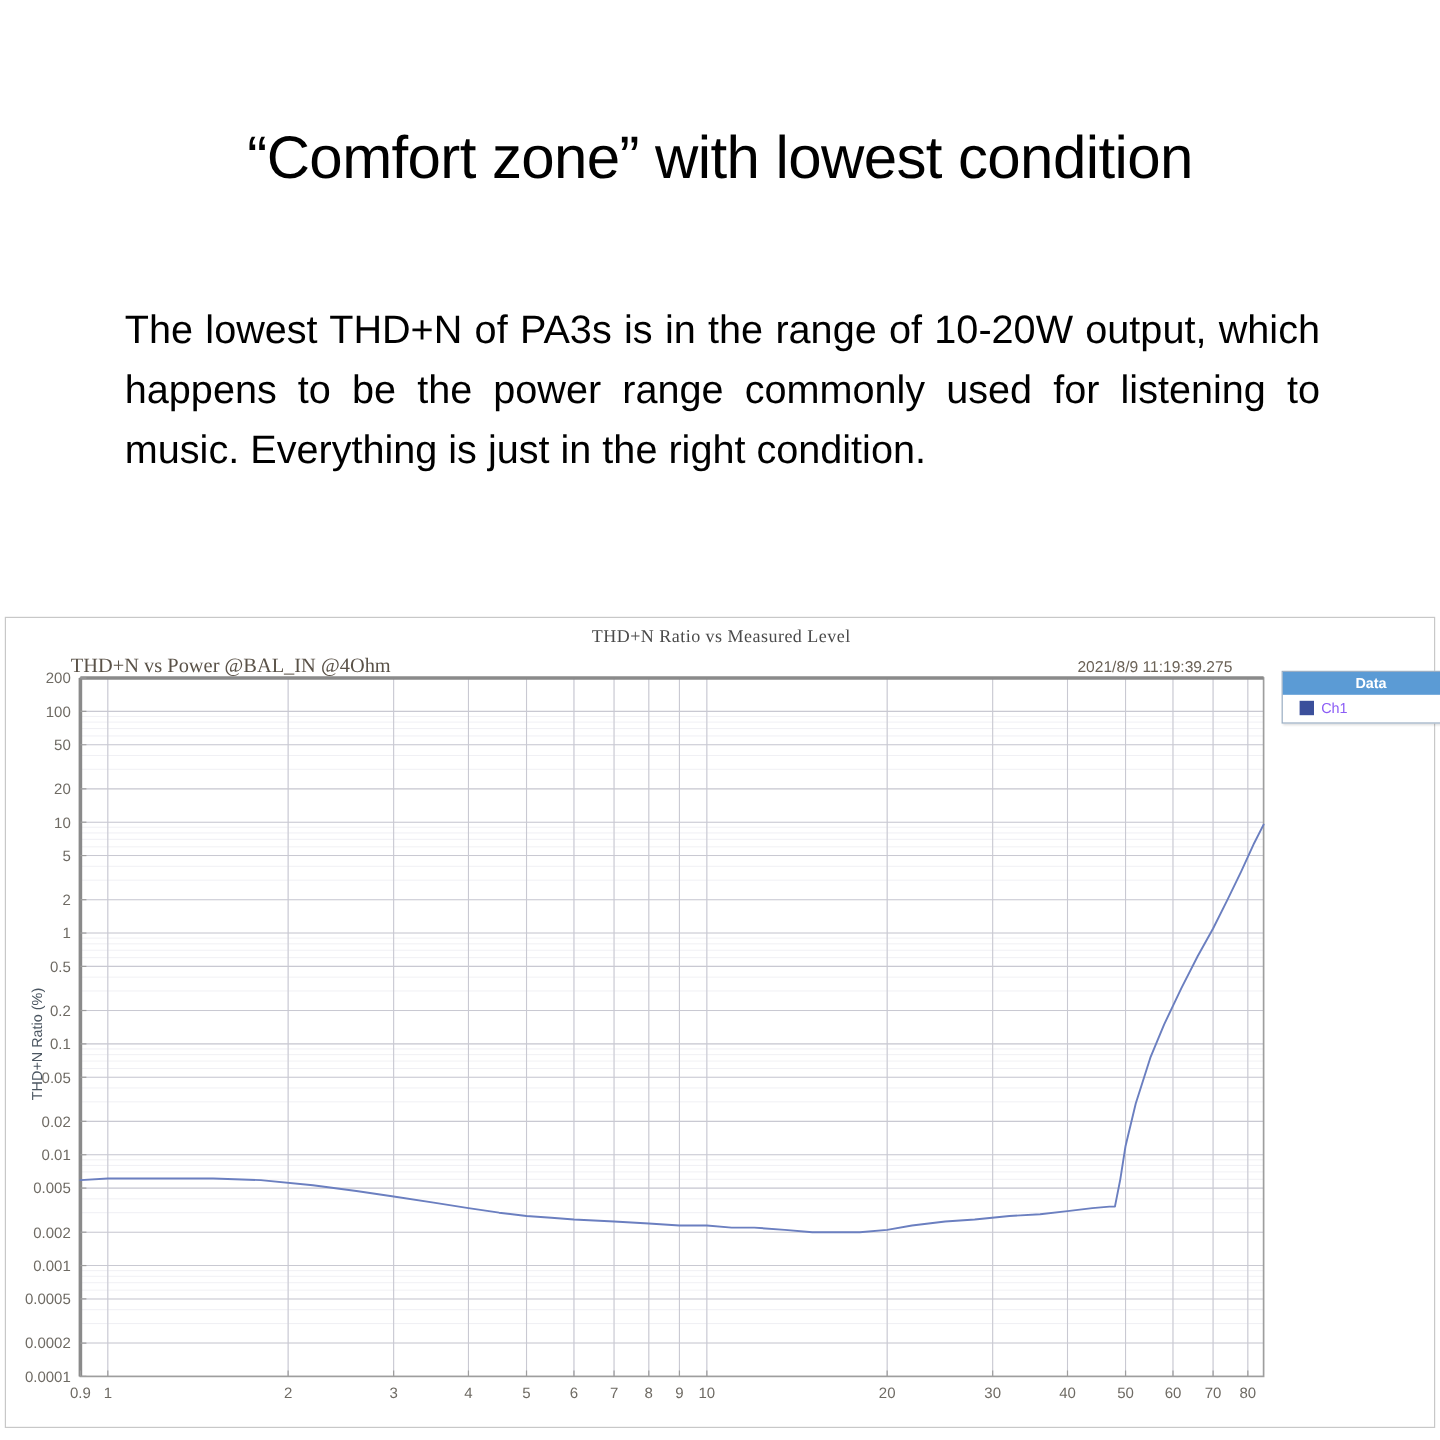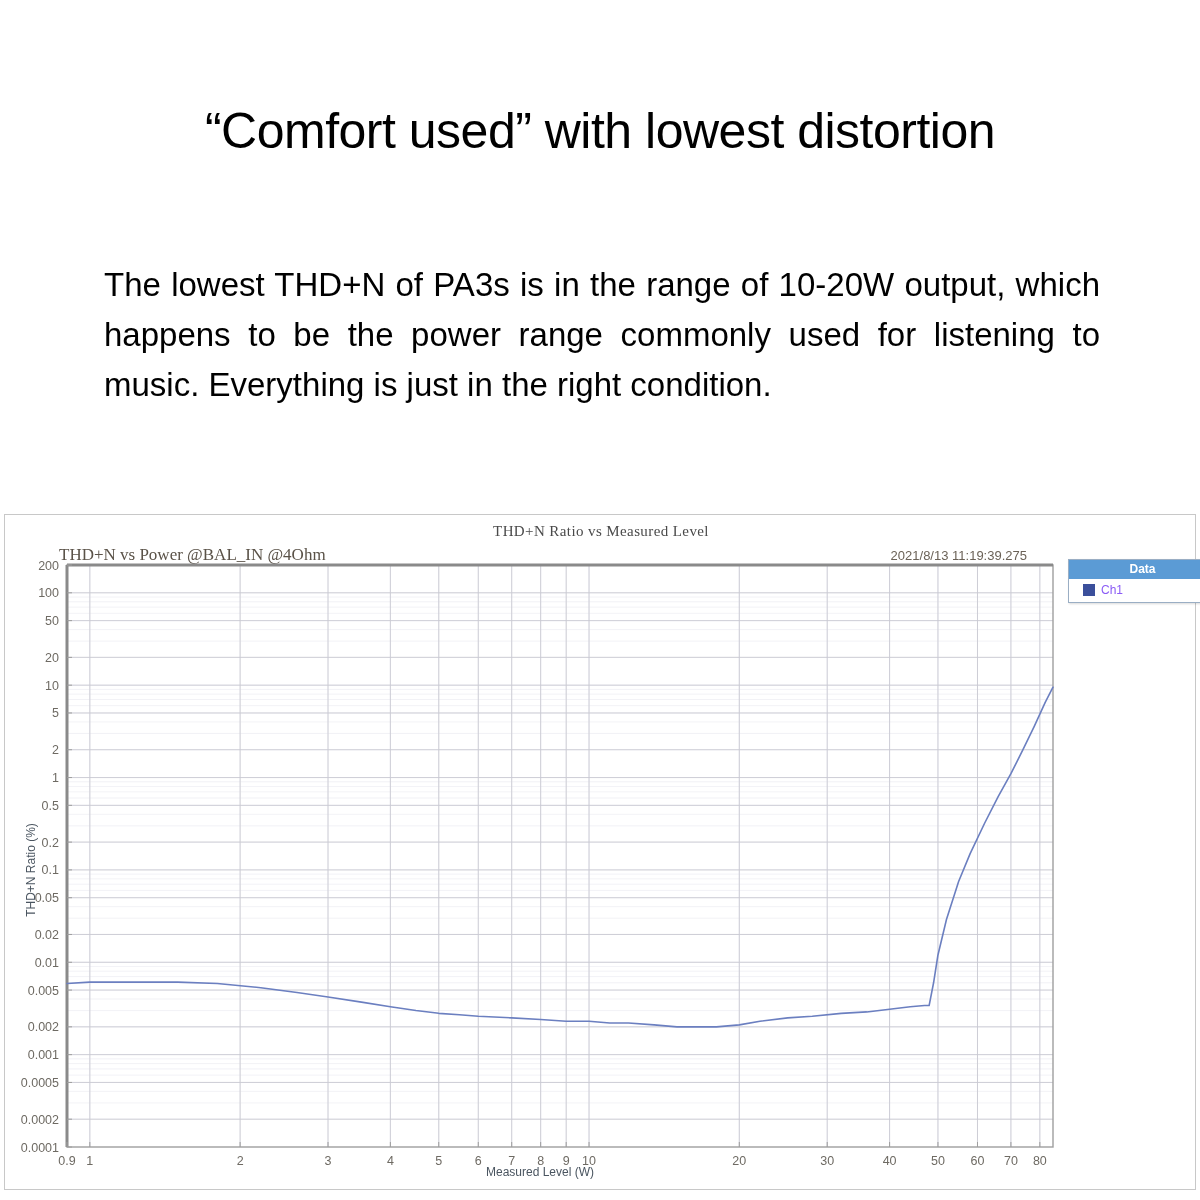--- a/index.html
+++ b/index.html
@@ -27,21 +27,21 @@
     font-weight: 400;
     color: #000000;
     letter-spacing: -0.5px;
     line-height: 1.1;
     white-space: nowrap;
   }
 
   .slide-body {
     position: absolute;
     left: 104px;
-    top: 260px;
+    top: 250px;
     width: 996px;
     font-family: "Liberation Sans", sans-serif;
     font-size: 33px;
     font-weight: 400;
     color: #000000;
     line-height: 50px;
     text-align: justify;
     text-justify: inter-word;
   }
 
@@ -179,51 +179,50 @@
   .tick-text-x {
     font-family: "Liberation Sans", sans-serif;
     font-size: 12.5px;
     fill: #6e6a63;
     text-anchor: middle;
   }
 </style>
 </head>
 <body>
 
-<div class="slide-title">“Comfort used” with lowest distortion</div>
+<div class="slide-title">“Comfort zone” with lowest condition</div>
 
 <div class="slide-body">The lowest THD+N of PA3s is in the range of 10-20W output, which happens to be the power range commonly used for listening to music. Everything is just in the right condition.</div>
 
 <div class="chart-frame">
 
   <div class="chart-graph-title">THD+N Ratio vs Measured Level</div>
 
   <div class="chart-series-label">THD+N vs Power @BAL_IN @4Ohm</div>
 
-  <div class="chart-timestamp">2021/8/13 11:19:39.275</div>
+  <div class="chart-timestamp">2021/8/9 11:19:39.275</div>
 
   <div class="ap-logo">
     <svg viewBox="0 0 42 30" width="42" height="30" aria-hidden="true">
       <ellipse cx="21" cy="15" rx="14" ry="11" fill="none" stroke="#4f86c6" stroke-width="2.2"></ellipse>
       <text x="14.5" y="20" font-family="Liberation Serif, serif" font-size="15" font-style="italic" font-weight="bold" fill="#2c5d9b" text-anchor="middle">A</text>
       <text x="26" y="20" font-family="Liberation Serif, serif" font-size="15" font-style="italic" font-weight="bold" fill="#2c5d9b" text-anchor="middle">P</text>
     </svg>
   </div>
 
   <div class="legend-box">
     <div class="legend-header">Data</div>
     <div class="legend-row">
       <span class="legend-swatch"></span>
       <span class="legend-label">Ch1</span>
     </div>
   </div>
 
   <div class="y-axis-title">THD+N Ratio (%)</div>
 
-  <div class="x-axis-title">Measured Level (W)</div>
 
   <svg class="plot-svg" id="plot-svg" viewBox="0 0 1192 676">
       <rect x="62" y="50" width="986" height="582" fill="#ffffff"></rect>
       <g stroke="#ededf2" stroke-width="0.7">
         <line x1="62" y1="604.1951081653317" x2="1048" y2="604.1951081653317"></line>
         <line x1="62" y1="587.930289105443" x2="1048" y2="587.930289105443"></line>
         <line x1="62" y1="576.3902163306635" x2="1048" y2="576.3902163306635"></line>
         <line x1="62" y1="567.4390404737796" x2="1048" y2="567.4390404737796"></line>
         <line x1="62" y1="560.1253972707748" x2="1048" y2="560.1253972707748"></line>
         <line x1="62" y1="553.9418000506648" x2="1048" y2="553.9418000506648"></line>

